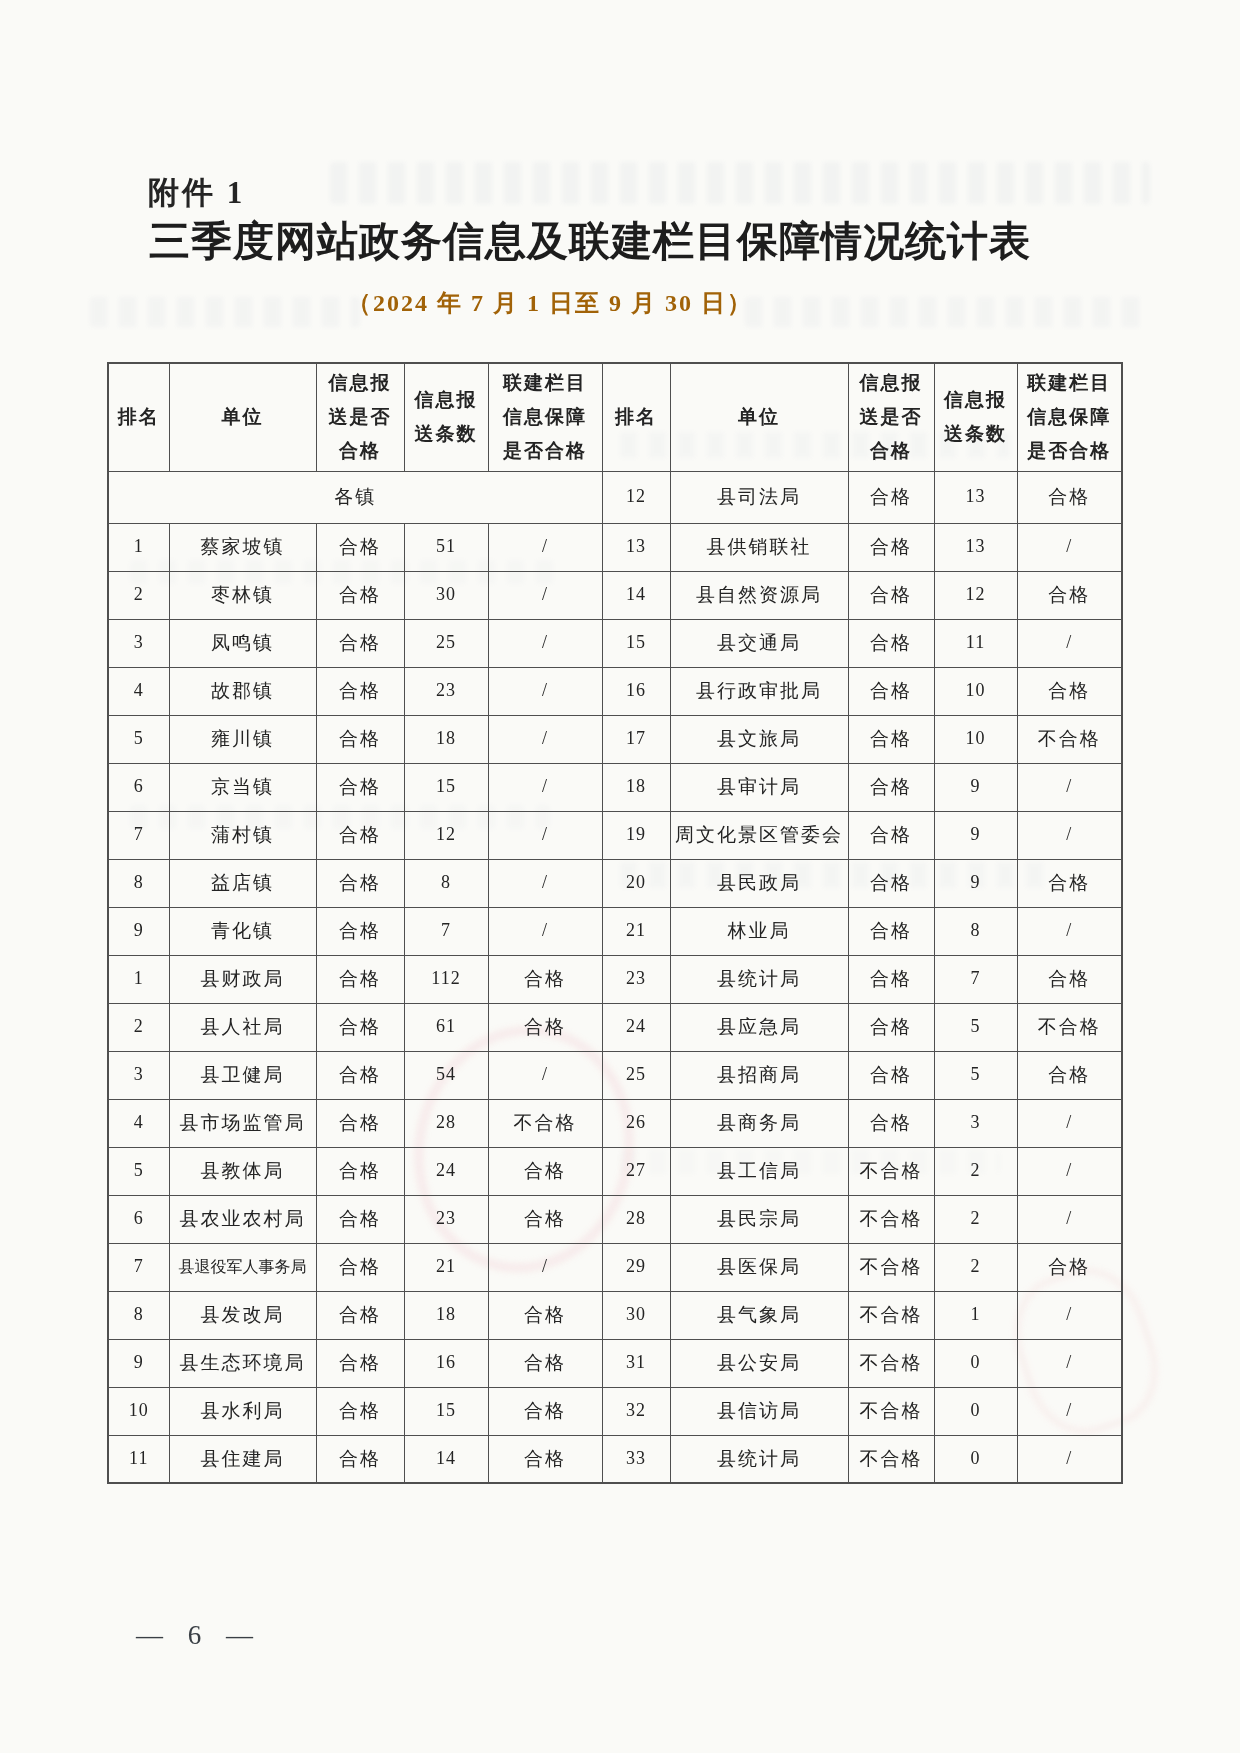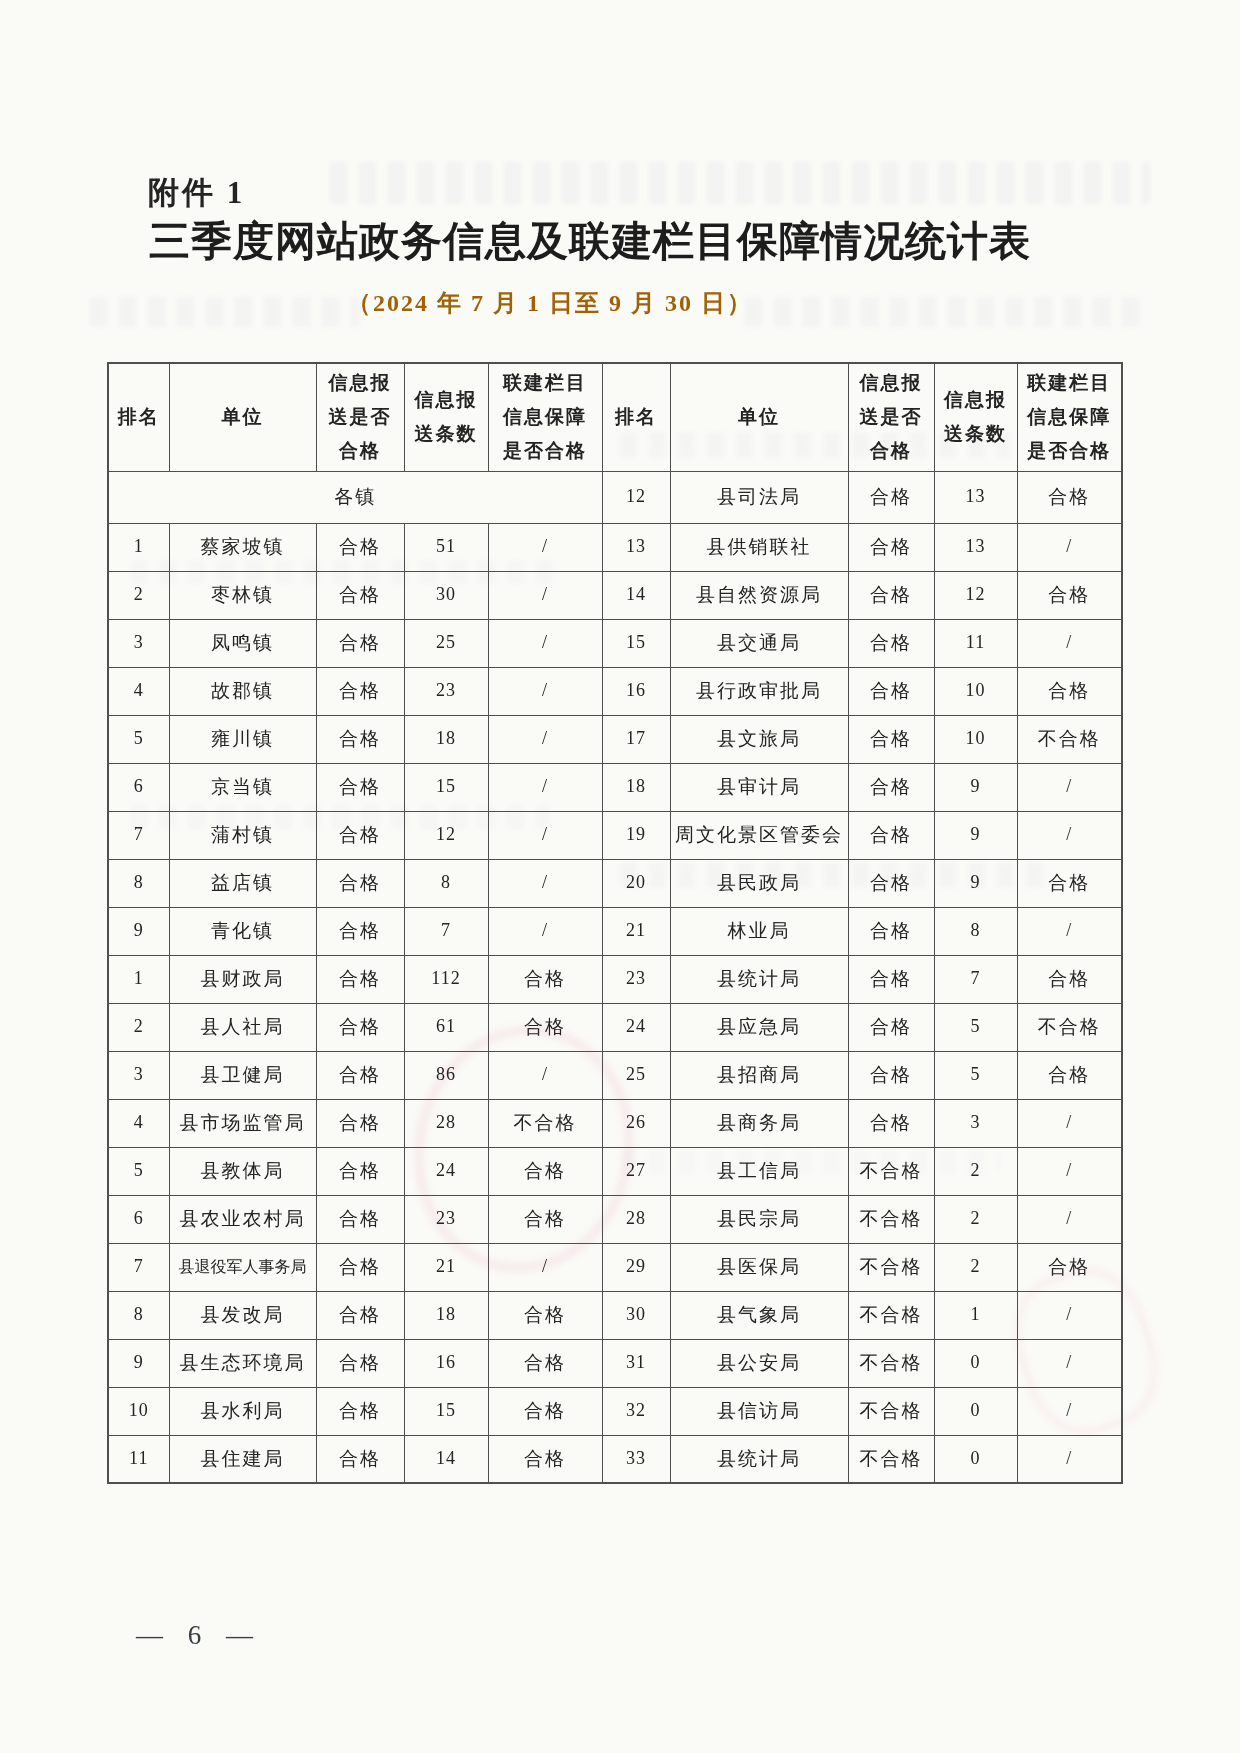--- a/index.html
+++ b/index.html
@@ -252,21 +252,21 @@
           <td class="num">24</td>
           <td>县应急局</td>
           <td>合格</td>
           <td class="num">5</td>
           <td>不合格</td>
         </tr>
         <tr>
           <td class="num">3</td>
           <td>县卫健局</td>
           <td>合格</td>
-          <td class="num">86</td>
+          <td class="num">54</td>
           <td class="num">/</td>
           <td class="num">25</td>
           <td>县招商局</td>
           <td>合格</td>
           <td class="num">5</td>
           <td>合格</td>
         </tr>
         <tr>
           <td class="num">4</td>
           <td>县市场监管局</td>

